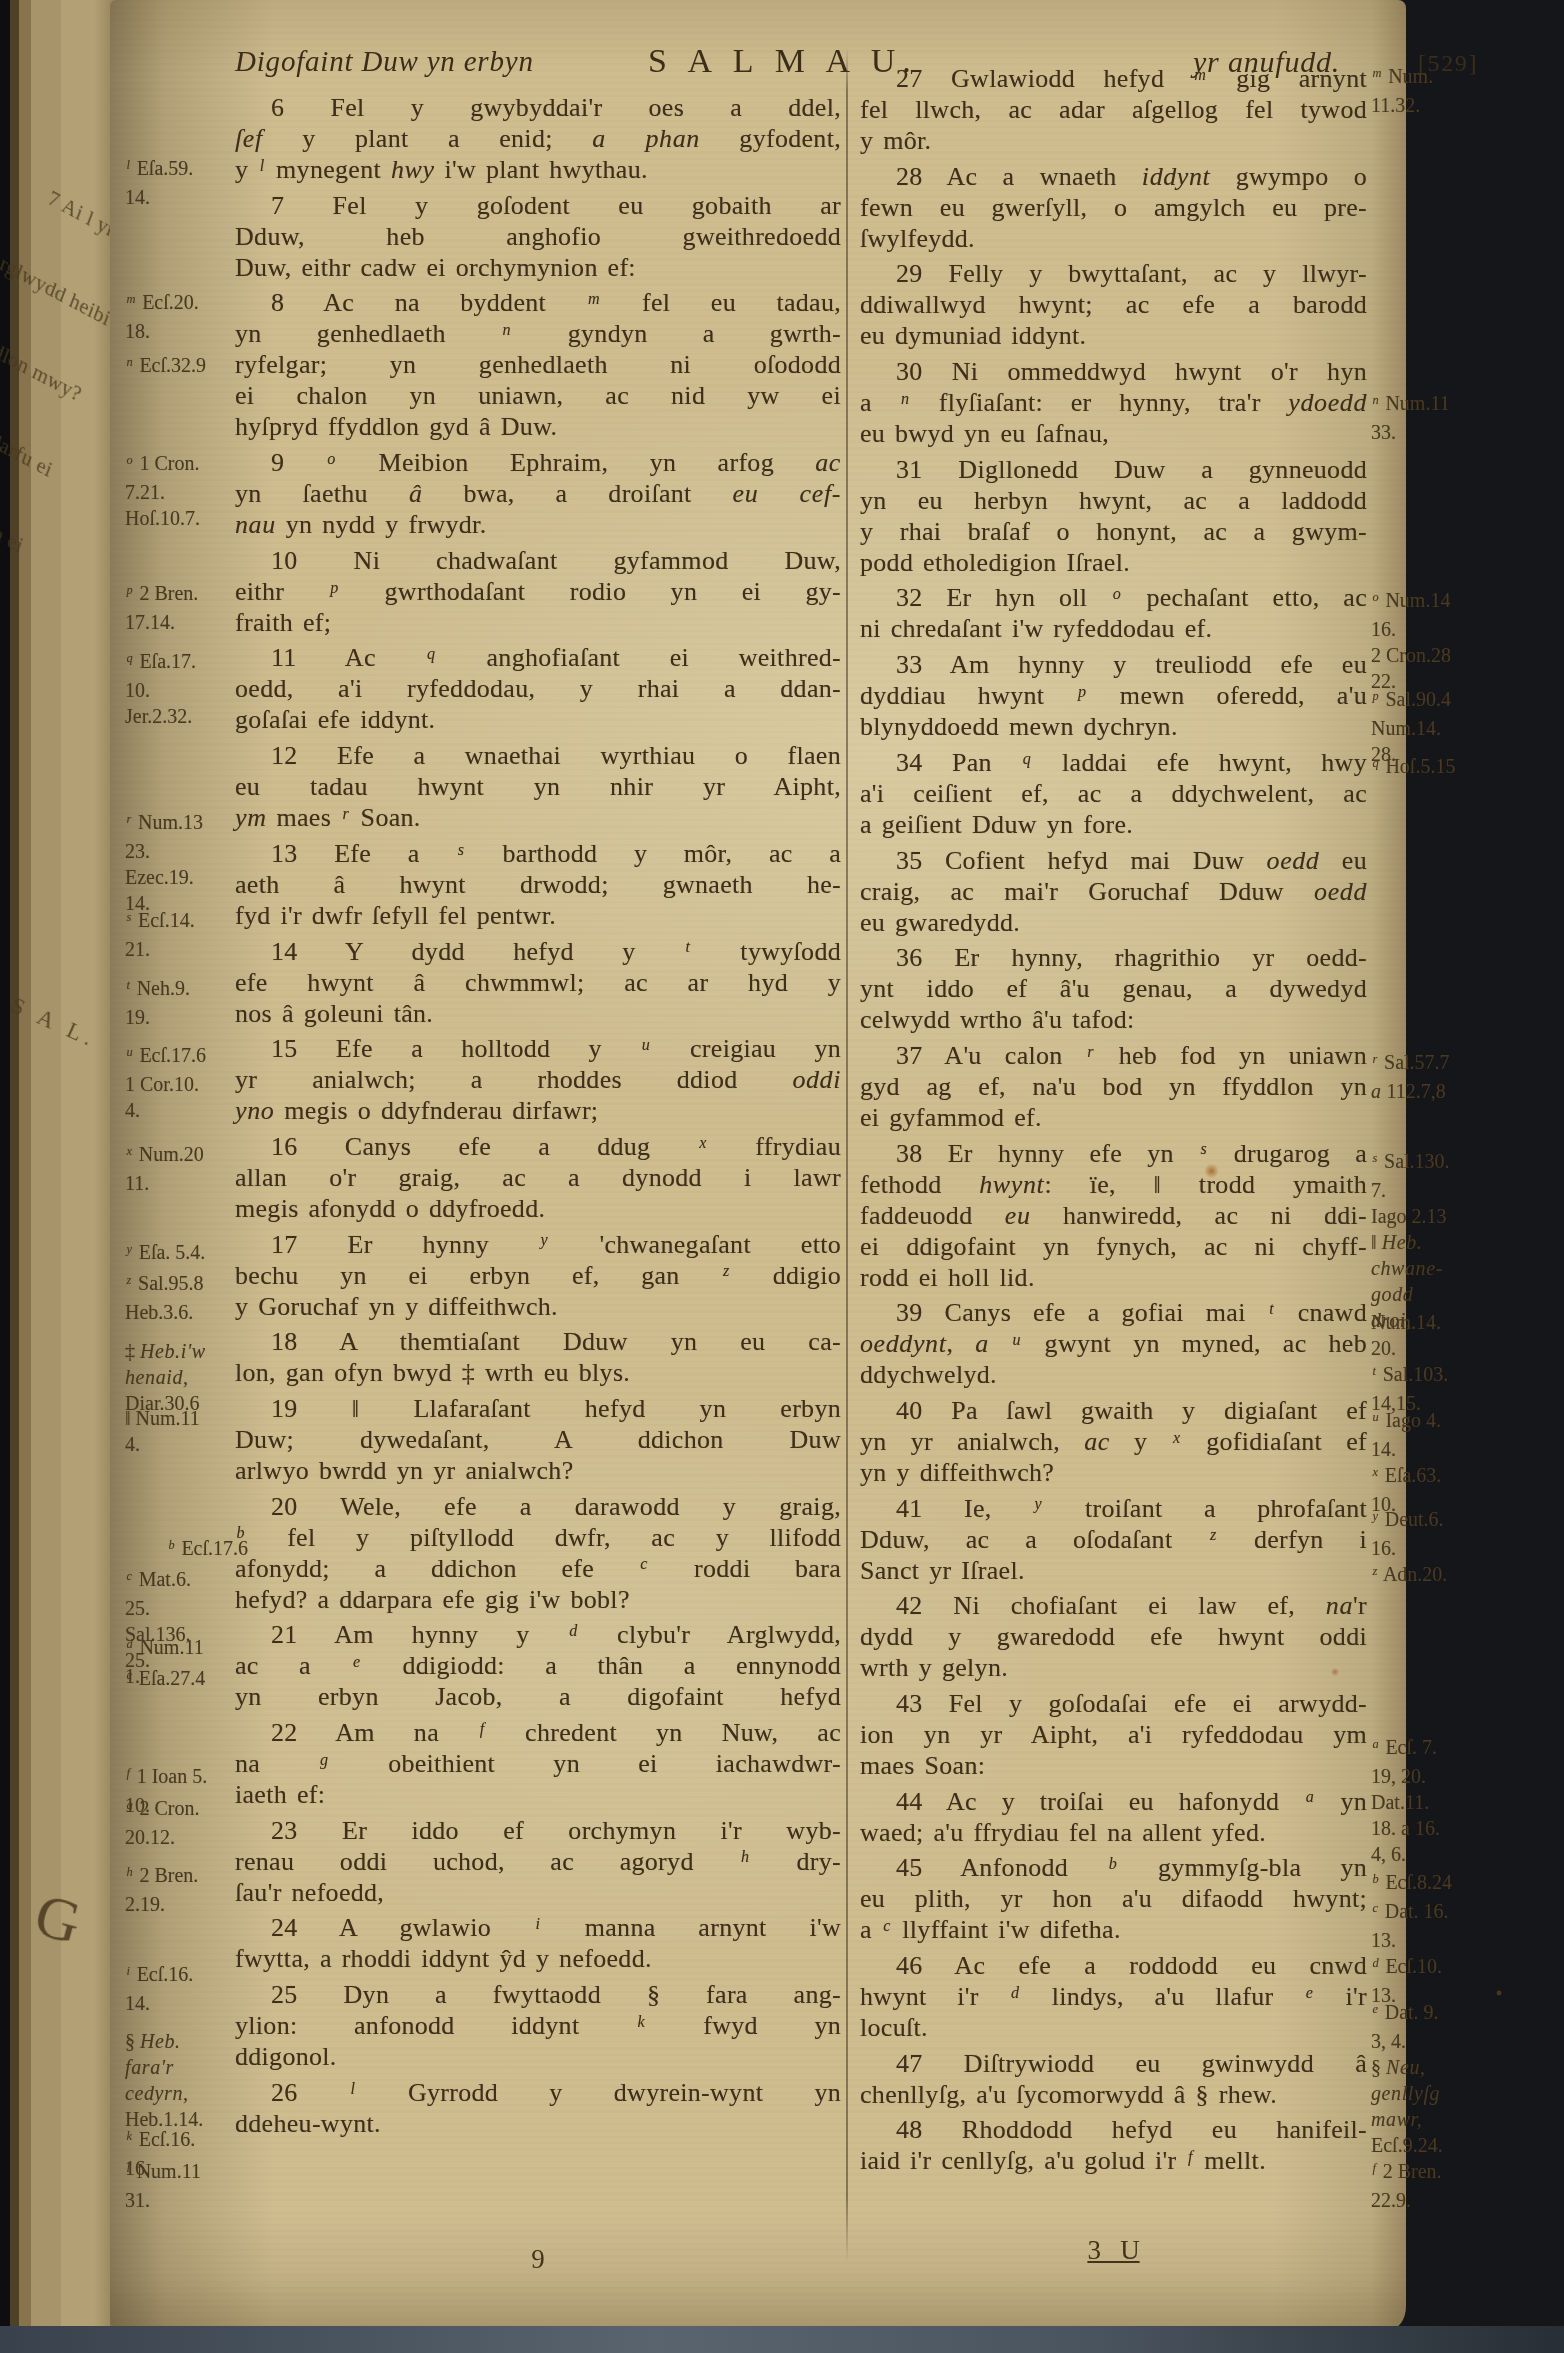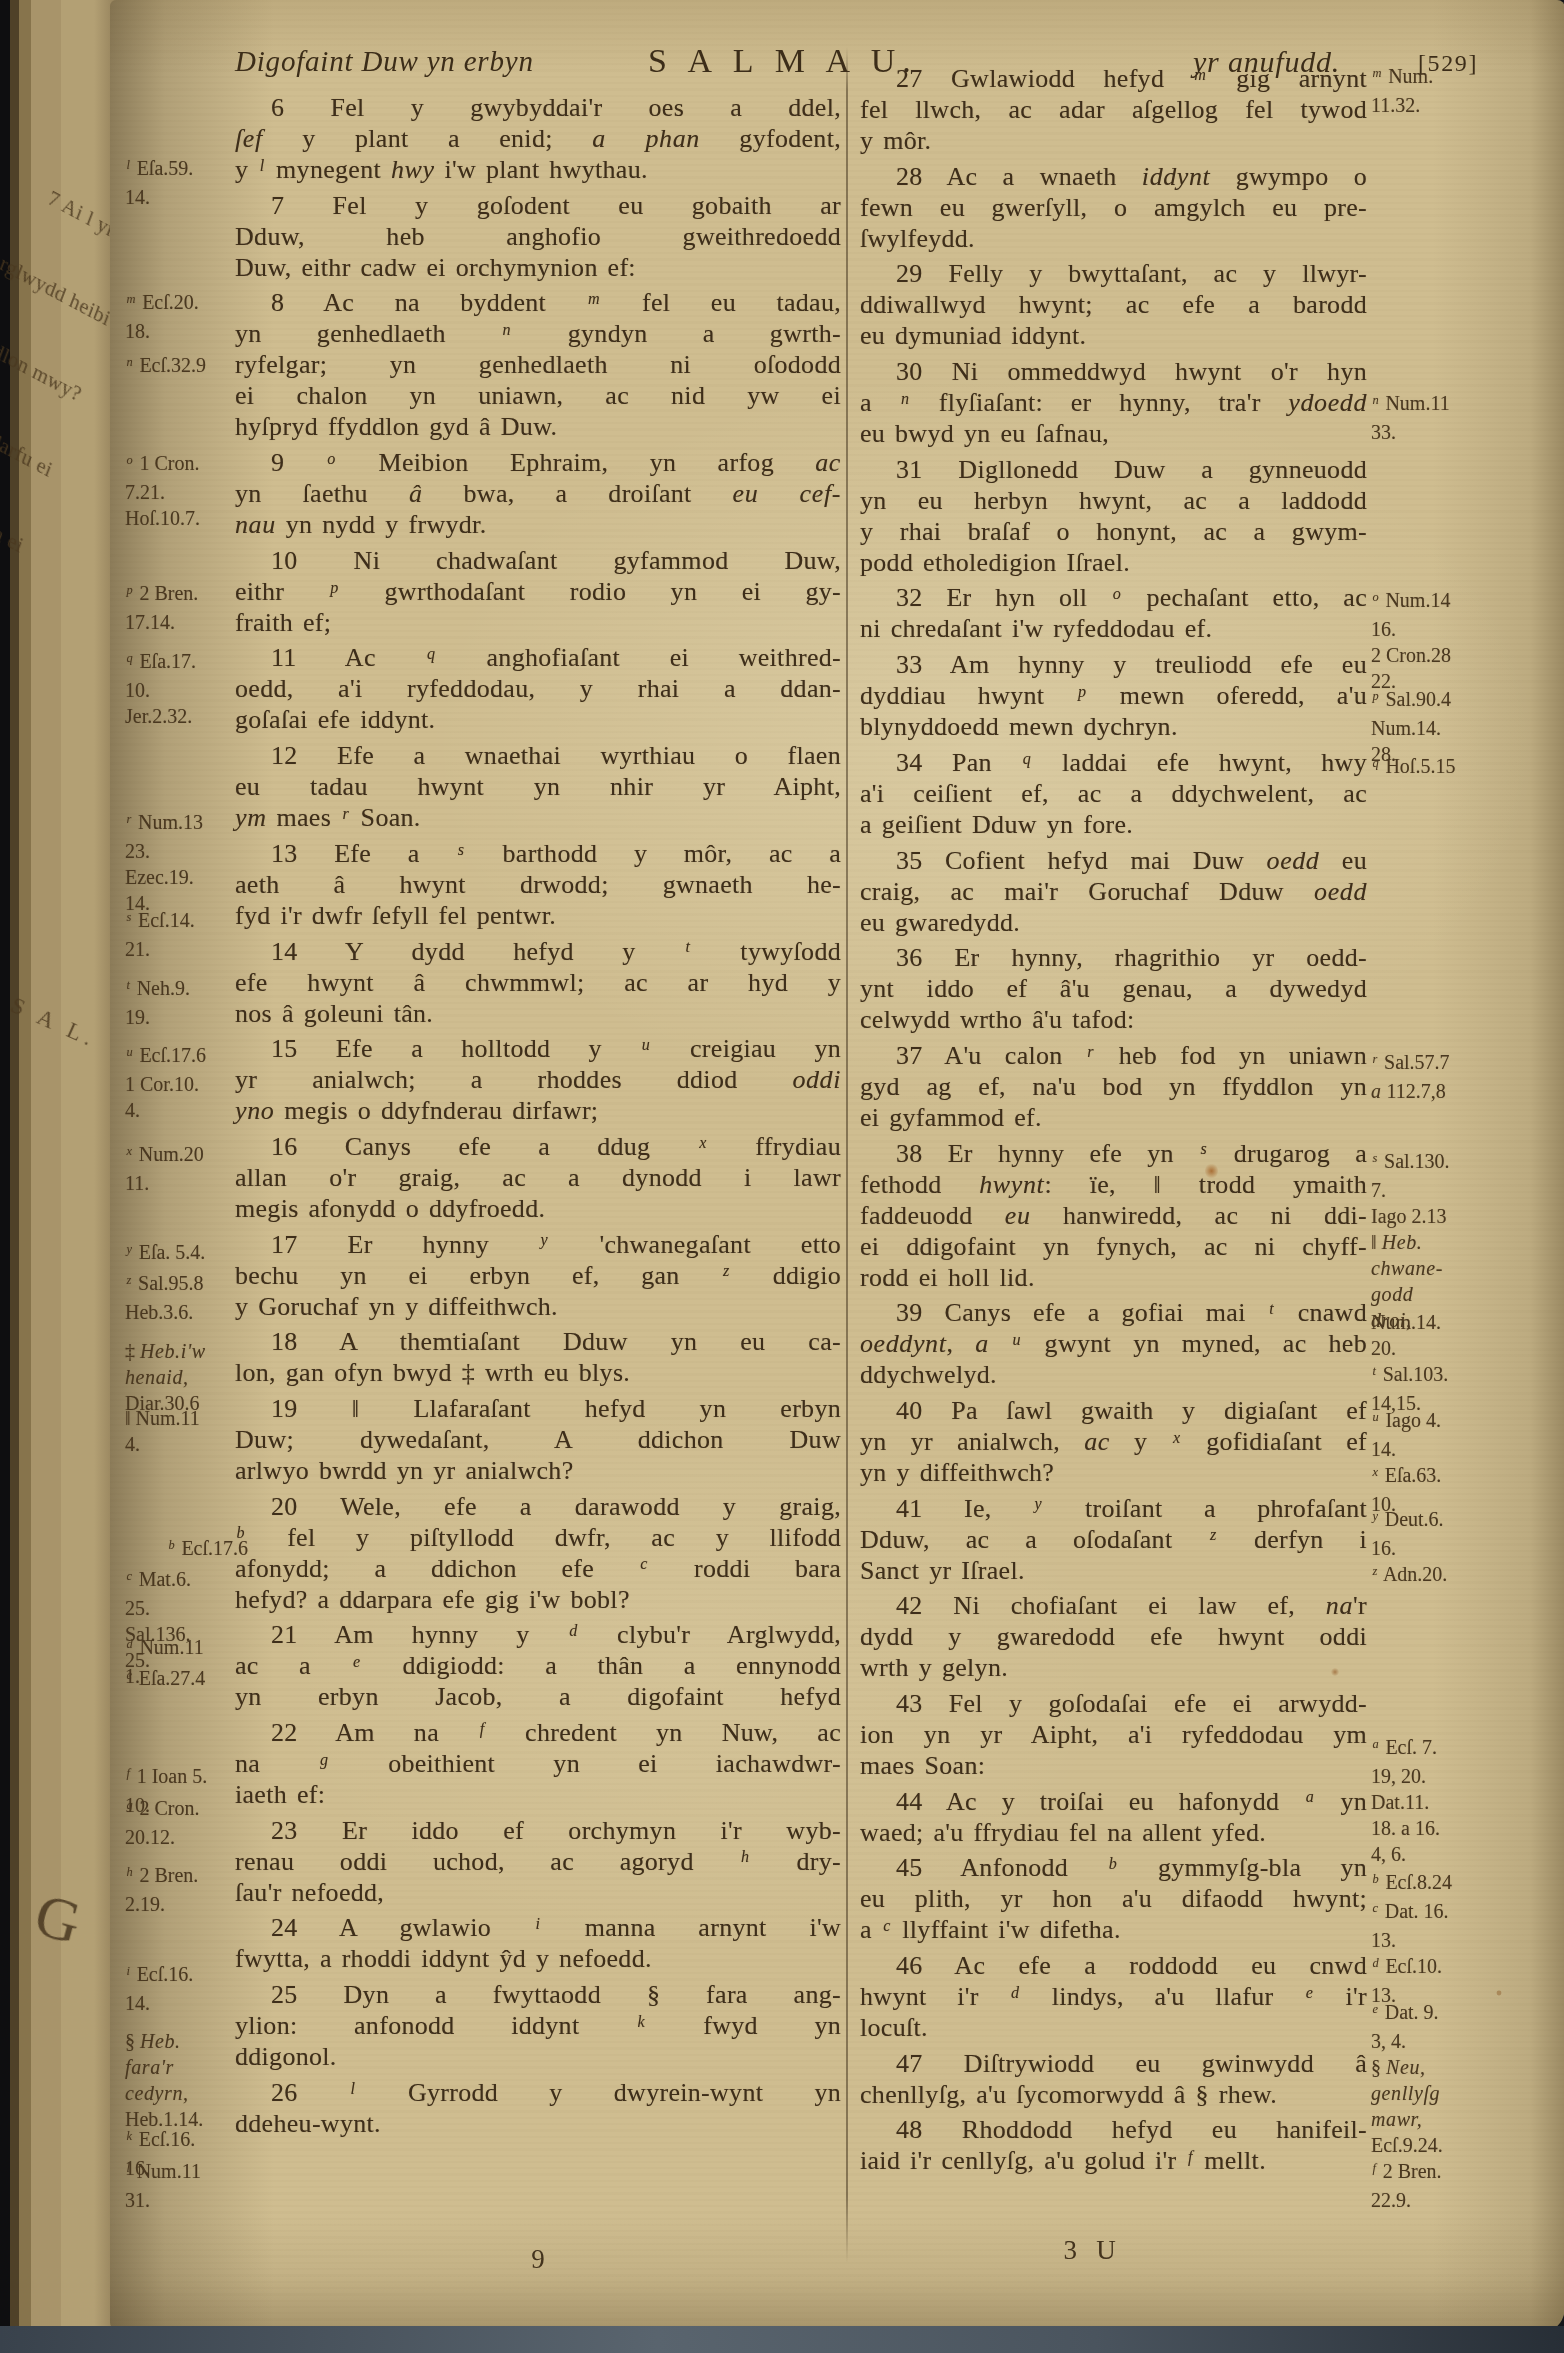--- a/index.html
+++ b/index.html
@@ -32,21 +32,21 @@
     position:absolute;left:7.8px;top:1009px;transform:rotate(24deg);
     font-size:23.5px;letter-spacing:5.5px;color:#4a381f;filter:blur(0.5px);opacity:.8;white-space:nowrap;
   }
   .spine-g{
     position:absolute;left:36px;top:1884px;transform:rotate(15deg);
     font-size:61px;color:#42311b;filter:blur(0.6px);opacity:.8;
   }
 
   
   .page{
-    position:absolute;left:110px;top:0;width:1455px;height:2330px;
+    position:absolute;left:110px;top:0;width:1296px;height:2330px;
     background:
       radial-gradient(900px 610px at 60% 32%, rgba(255,250,224,.22), rgba(0,0,0,0) 62%),
       radial-gradient(704px 469px at 40% 72%, rgba(255,248,220,.10), rgba(0,0,0,0) 60%),
       linear-gradient(90deg, rgba(72,58,34,.50) 0px, rgba(72,58,34,.22) 55px, rgba(0,0,0,0) 164px),
       linear-gradient(270deg, rgba(92,76,45,.45) 0px, rgba(92,76,45,.16) 35px, rgba(0,0,0,0) 133px),
       linear-gradient(0deg, rgba(110,92,56,.42) 0px, rgba(110,92,56,.12) 55px, rgba(0,0,0,0) 117px),
       linear-gradient(180deg, rgba(146,124,80,.28), rgba(0,0,0,0) 74px),
       repeating-linear-gradient(180deg, rgba(120,100,60,.035) 0 2.3px, rgba(0,0,0,0) 2.3px 6.3px),
       #cfbd90;
     border-radius:6.3px 7.8px 17px 6.3px / 6.3px 7.8px 23.5px 7.8px;
@@ -80,21 +80,21 @@
   .line i, .note i{letter-spacing:0.6px;}
 
   .note{
     position:absolute;left:-110px;width:105px;
     font-size:20px;line-height:26px;color:#4a3820;
     text-shadow:0 0 0.8px rgba(70,54,30,.3);
   }
   .col-right .note{left:auto;right:-200px;width:196px;}
 
   .foot-left{position:absolute;left:125px;top:2244px;width:606px;text-align:center;font-size:27px;color:#43331d;}
-  .foot-right{position:absolute;left:726px;top:2235px;width:507px;text-align:center;font-size:27px;color:#43331d;word-spacing:12.5px;}
+  .foot-right{position:absolute;left:750px;top:2235px;width:507px;text-align:center;font-size:27px;color:#43331d;word-spacing:12.5px;text-decoration:underline;}
 
   .stain1{position:absolute;left:1095px;top:1163px;width:12.5px;height:15.6px;border-radius:50%;
     background:radial-gradient(circle,#a96f36,rgba(169,111,54,0) 72%);}
   .stain2{position:absolute;left:1221px;top:1668px;width:7.8px;height:7.8px;border-radius:50%;
     background:radial-gradient(circle,rgba(150,95,45,.7),rgba(150,95,45,0) 75%);
     box-shadow:164px 321px 0 -1.6px rgba(140,90,40,.45), -266px -689px 0 -2.3px rgba(140,90,40,.4);}
 </style>
 </head>
 <body>
 

